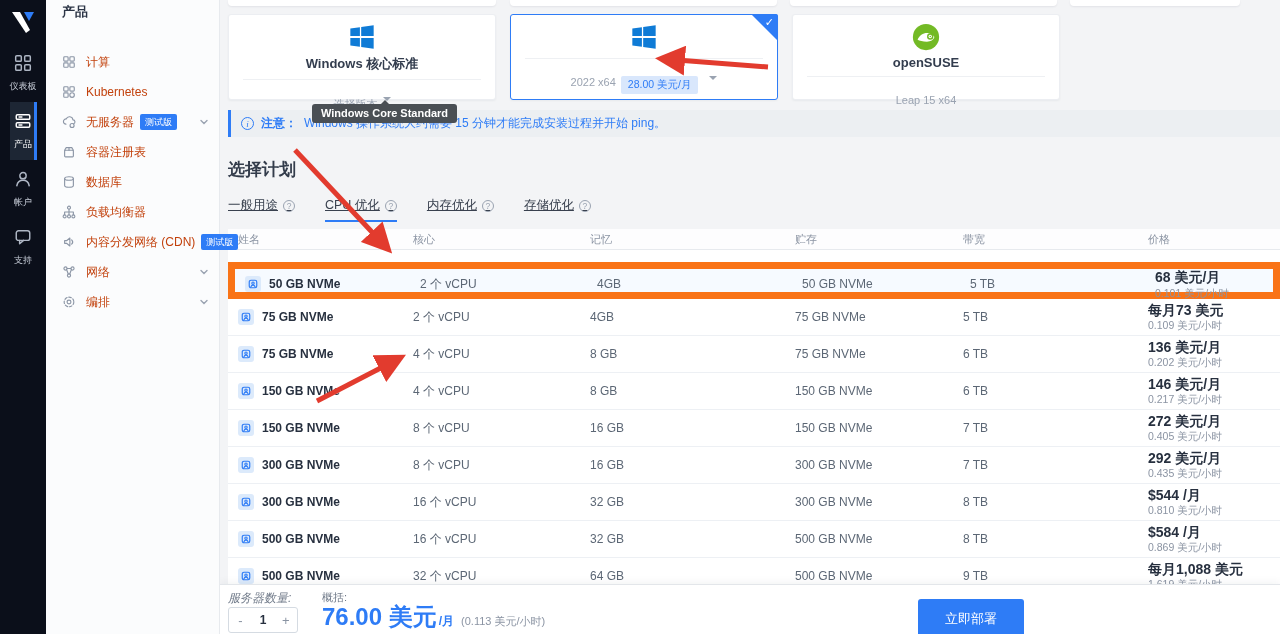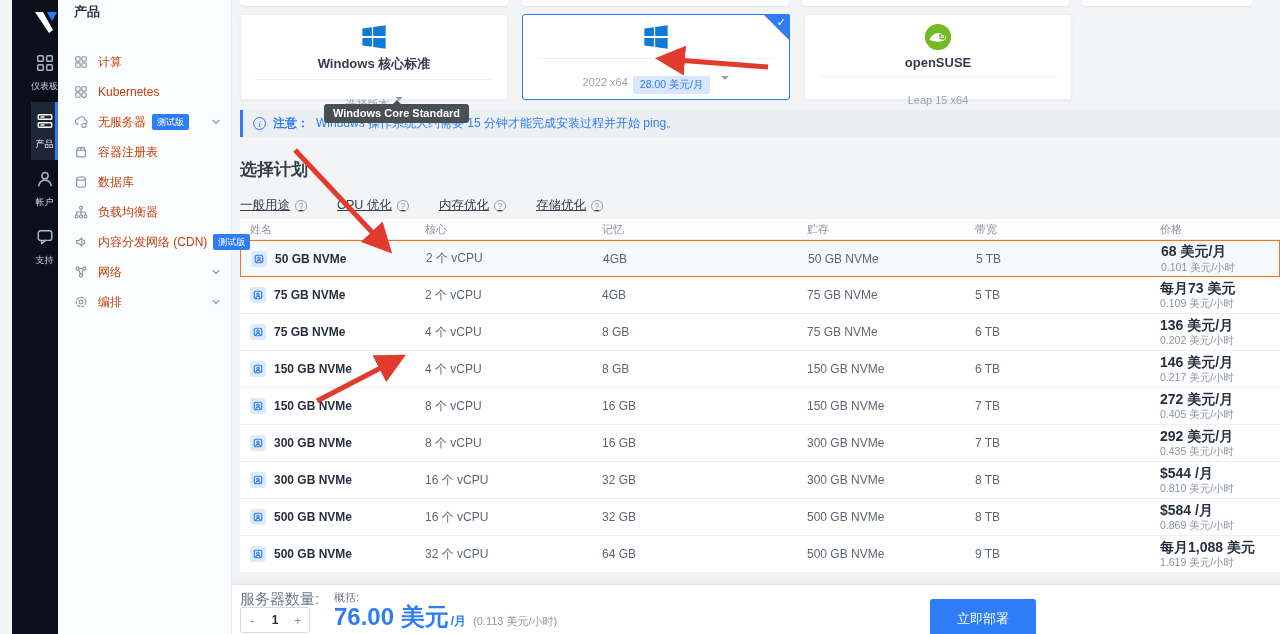--- a/index.html
+++ b/index.html
@@ -1,21 +1,21 @@
 <!DOCTYPE html>
 <html><head>
 <meta charset="utf-8">
 <style>
   * { margin:0; padding:0; box-sizing:border-box; }
   html,body { width:1280px; height:634px; overflow:hidden; }
   body { font-family:"Liberation Sans","DejaVu Sans",sans-serif; background:#f3f4f6; position:relative; }
   .app { display:flex; width:1280px; height:634px; }
 
   
-  .primary-nav { width:46px; background:#0b0f1a; color:#c7cdd8; flex:0 0 46px; display:flex; flex-direction:column; align-items:flex-end; z-index:5;margin-left:12px; }
+  .primary-nav { width:46px; background:#0b0f1a; color:#c7cdd8; flex:0 0 46px; display:flex; flex-direction:column; align-items:center; z-index:5; }
   .logo { height:44px; display:flex; align-items:center; justify-content:center; }
   .pnav-item { padding:10px 0 9px; display:flex; flex-direction:column; align-items:center; gap:4px; cursor:pointer; position:relative; }
   .pnav-item .pico { color:#aeb6c4; }
   .pnav-item .plabel { font-size:9px; color:#c7cdd8; letter-spacing:0; white-space:nowrap; }
   .pnav-item.active { background:#1d2634; }
   .pnav-item.active::after { content:""; position:absolute; right:0; top:0; bottom:0; width:3px; background:var(--accent); }
   .pnav-item.active .pico, .pnav-item.active .plabel { color:#ffffff; }
 
   
   .secondary-nav { width:174px; flex:0 0 174px; background:#fbfcfd; border-right:1px solid #e7eaee; z-index:4; }
@@ -51,36 +51,36 @@
   .info-i { width:13px; height:13px; border:1px solid #2e7cf6; border-radius:50%; font-size:9px; display:inline-flex; align-items:center; justify-content:center; font-style:italic; font-family:"Liberation Serif",serif; flex:0 0 13px; }
   .notice b { font-weight:bold; }
 
   .plan-title { position:absolute; top:158px; left:8px; font-size:17px; font-weight:bold; color:#333c4b; }
 
   .tabs { position:absolute; top:197px; left:8px; display:flex; gap:30px; }
   .tab { display:flex; align-items:center; gap:5px; font-size:12.5px; color:#39414f; cursor:pointer; padding-bottom:8px; position:relative;text-decoration:underline; }
   .tab.active::after { content:""; position:absolute; left:0; right:0; bottom:0; height:2px; background:var(--accent); }
   .help { width:12px; height:12px; border:1px solid #9aa3b1; border-radius:50%; color:#9aa3b1; font-size:8.5px; display:inline-flex; align-items:center; justify-content:center; }
 
-  .plan-table { position:absolute; top:219px; left:8px; right:0; background:#fff; }
+  .plan-table { position:absolute; top:229px; left:8px; right:0; background:#fff; }
   .trow { display:grid; grid-template-columns:175px 177px 205px 168px 185px 1fr; align-items:center; }
   .thead { height:21px; border-bottom:1px solid #e7eaee; background:#fdfdfe; }
   .thead .cell { font-size:11px; color:#8b94a3; }
   .cell { padding-left:10px; font-size:12px; color:#5c6775; }
   .drow { height:37px; border-bottom:1px solid #edf0f4; background:#fff; cursor:pointer; }
-  .drow.selected { background:#f6faff; border:1px solid #f97316; }
+  .drow.selected { background:#f6faff; border:7px solid #f97316;margin-top:12px; }
   .name-cell { display:flex; align-items:center; gap:8px; font-weight:bold; color:#27303f; }
   .plan-ic { width:16px; height:16px; border-radius:3px; background:#dceafb; color:#2e7cf6; display:inline-flex; align-items:center; justify-content:center; flex:0 0 16px; }
   .price-cell { line-height:1.25; }
   .pm { font-size:14px; font-weight:bold; color:#27303f; }
   .ph { font-size:10.5px; color:#8b94a3; }
 
   
   .footer-bar { position:absolute; left:0; right:0; bottom:0; height:50px; background:#fff; border-top:1px solid #e3e6ea; box-shadow:0 -2px 8px rgba(20,30,60,.05); z-index:10; }
-  .qty-label { position:absolute; left:8px; top:5px; font-size:15px; color:#707a89; }
+  .qty-label { position:absolute; left:8px; top:5px; font-size:12px; color:#707a89;font-style:italic; }
   .stepper { position:absolute; left:8px; top:22px; width:70px; height:26px; border:1px solid #d5dbe2; border-radius:3px; background:#fff; display:flex; align-items:center; }
   .step-btn { flex:1; text-align:center; color:#8a94a3; font-size:13px; cursor:pointer; }
   .step-val { flex:1; text-align:center; color:#27303f; font-size:12px; font-weight:bold; }
   .sum-label { position:absolute; left:102px; top:5px; font-size:11px; color:#707a89; }
   .sum-price { position:absolute; left:102px; top:16px; display:flex; align-items:baseline; gap:2px; color:var(--accent); }
   .sp-main { font-size:24px; font-weight:bold; }
   .sp-unit { font-size:12px; font-weight:bold; }
   .sp-hour { font-size:11px; color:#8b94a3; margin-left:5px; }
   .deploy-btn { position:absolute; left:698px; top:14px; width:106px; height:40px; background:var(--accent); color:#fff; font-size:13px; border:none; border-radius:3px; display:flex; align-items:center; justify-content:center; cursor:pointer; }
 

